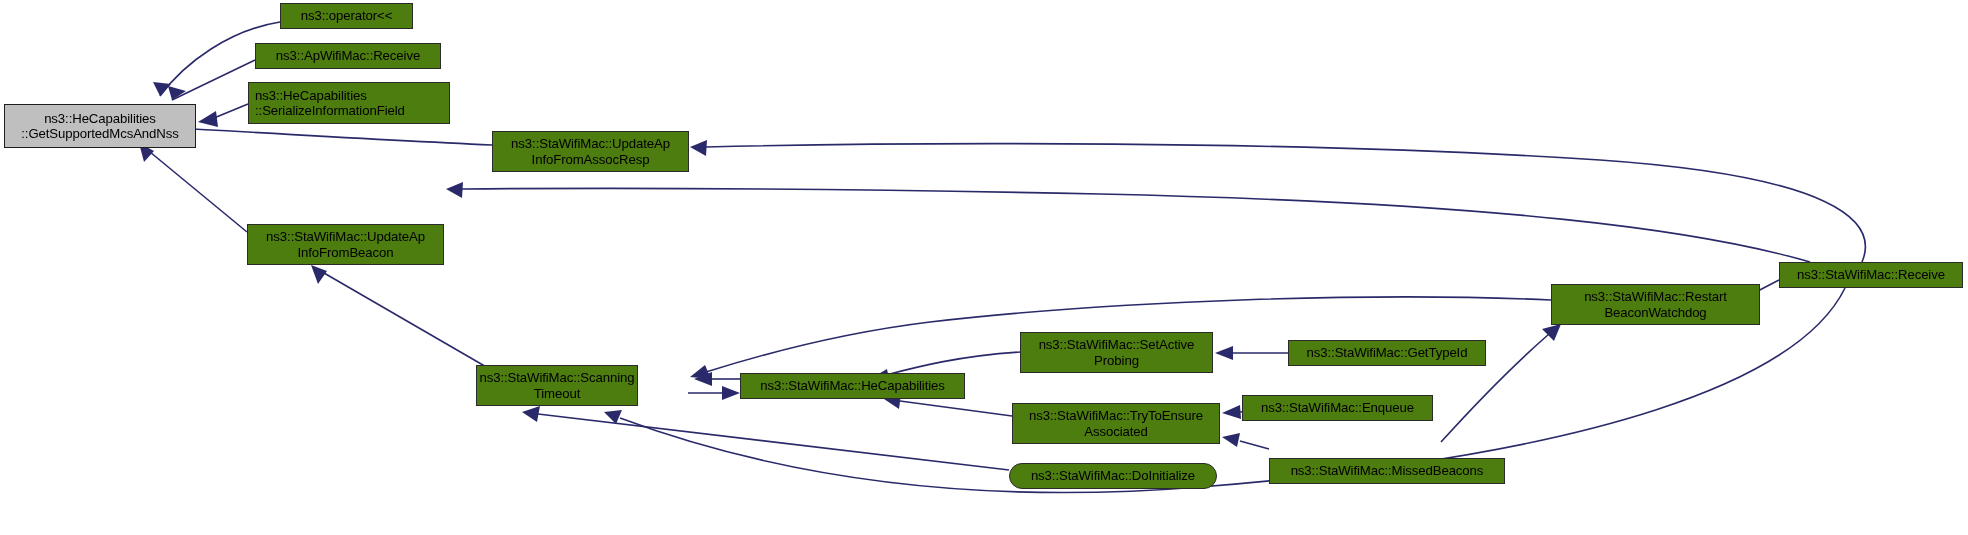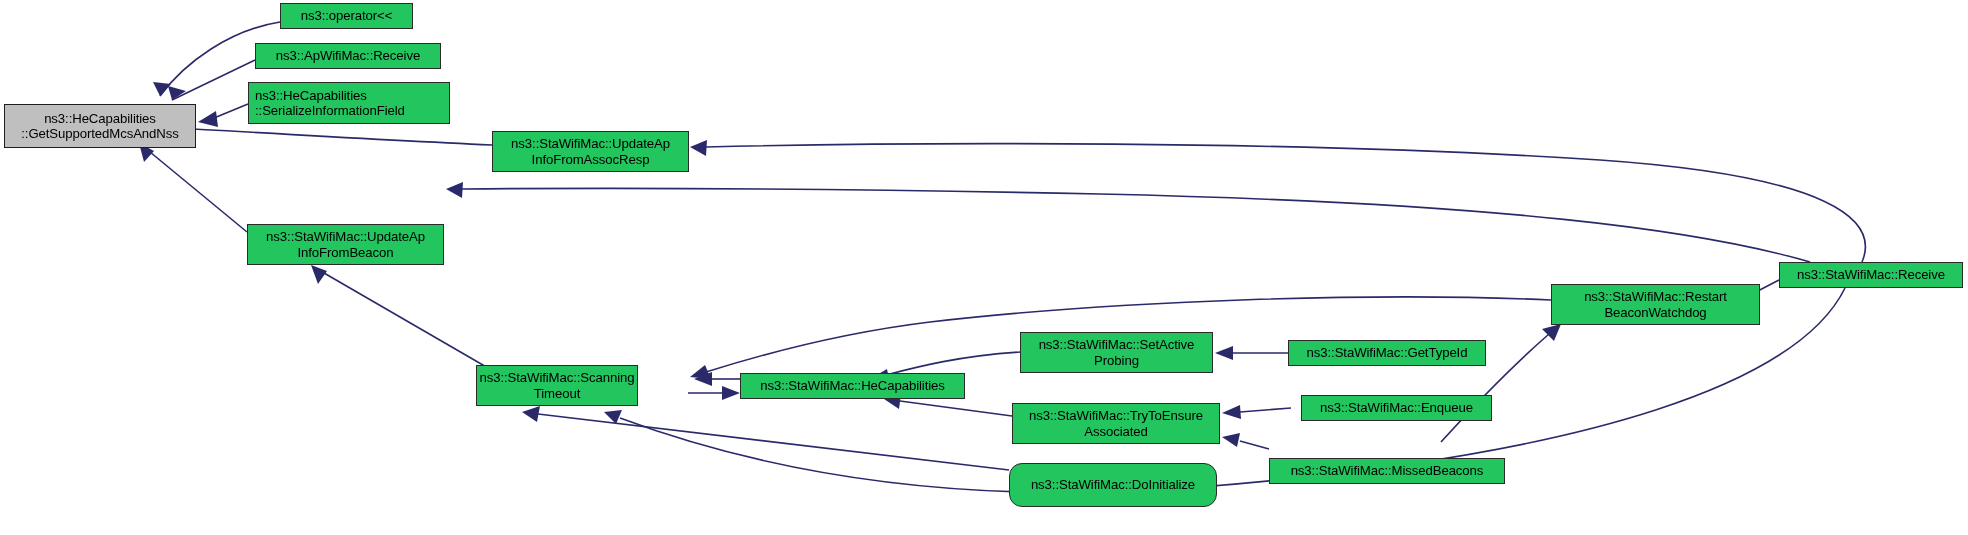--- a/index.html
+++ b/index.html
@@ -31,21 +31,21 @@
     stroke-width: 1.6px;
   }
   .arrow-head {
     fill: #2a2a6a;
     stroke: none;
   }
   .node {
     position: absolute;
     box-sizing: border-box;
     border: 1px solid #2b2b2b;
-    background: #22c55e;
+    background: #4d7c0f;
     color: #000000;
     font-size: 13.2px;
     line-height: 15.5px;
     display: flex;
     align-items: center;
     justify-content: center;
     text-align: center;
     white-space: pre;
     letter-spacing: -0.1px;
     z-index: 5;
@@ -214,29 +214,29 @@
 
   <div class="node" style="left:1288px; top:340px; width:198px; height:26px;">
     <span class="nlabel">ns3::StaWifiMac::GetTypeId</span>
   </div>
 
   <div class="node" style="left:1012px; top:403px; width:208px; height:41px;">
     <span class="nlabel">ns3::StaWifiMac::TryToEnsure
 Associated</span>
   </div>
 
-  <div class="node" style="left:1301px; top:395px; width:191px; height:26px;">
+  <div class="node" style="left:1242px; top:395px; width:191px; height:26px;">
     <span class="nlabel">ns3::StaWifiMac::Enqueue</span>
   </div>
 
   <div class="node" style="left:1269px; top:442px; width:236px; height:26px;margin-top:16px;">
     <span class="nlabel">ns3::StaWifiMac::MissedBeacons</span>
   </div>
 
-  <div class="node" style="left:1009px; top:463px; width:208px; height:44px;border-radius:13px;">
+  <div class="node" style="left:1009px; top:463px; width:208px; height:26px;border-radius:13px;">
     <span class="nlabel">ns3::StaWifiMac::DoInitialize</span>
   </div>
 
   <div class="node" style="left:1551px; top:284px; width:209px; height:41px;">
     <span class="nlabel">ns3::StaWifiMac::Restart
 BeaconWatchdog</span>
   </div>
 
   <div class="node" style="left:1779px; top:262px; width:184px; height:26px;justify-content:center;">
     <span class="nlabel">ns3::StaWifiMac::Receive</span>

